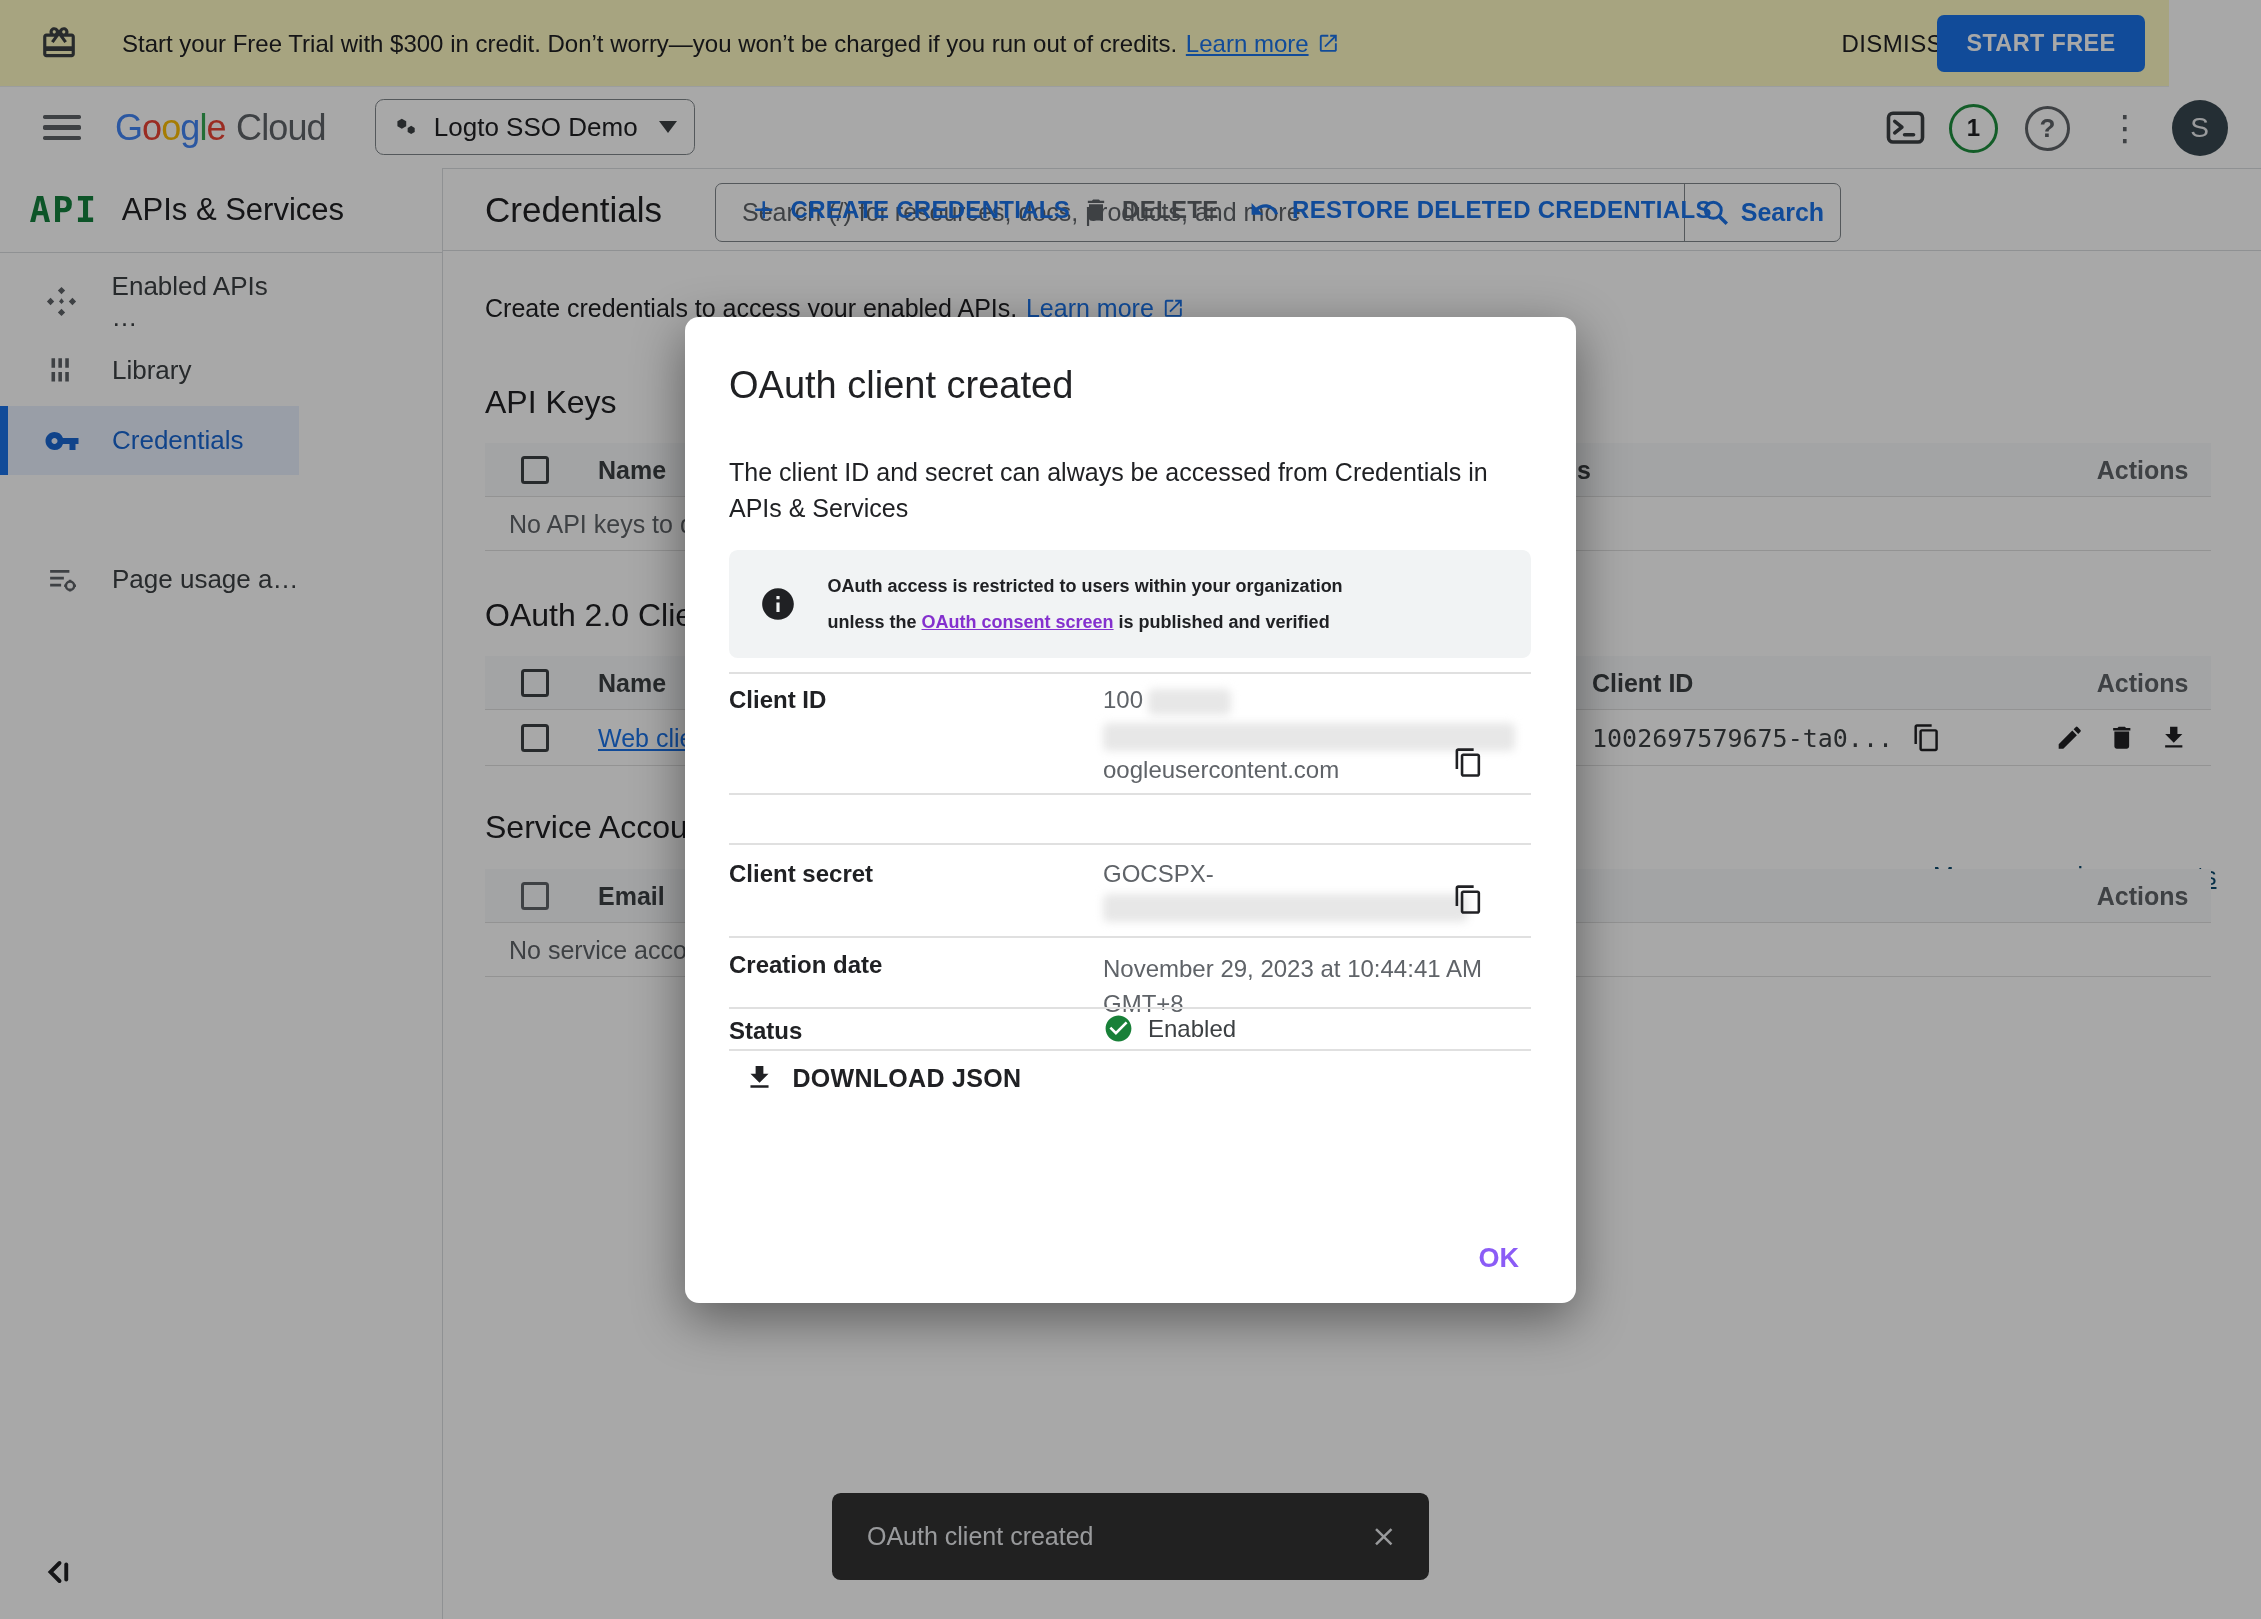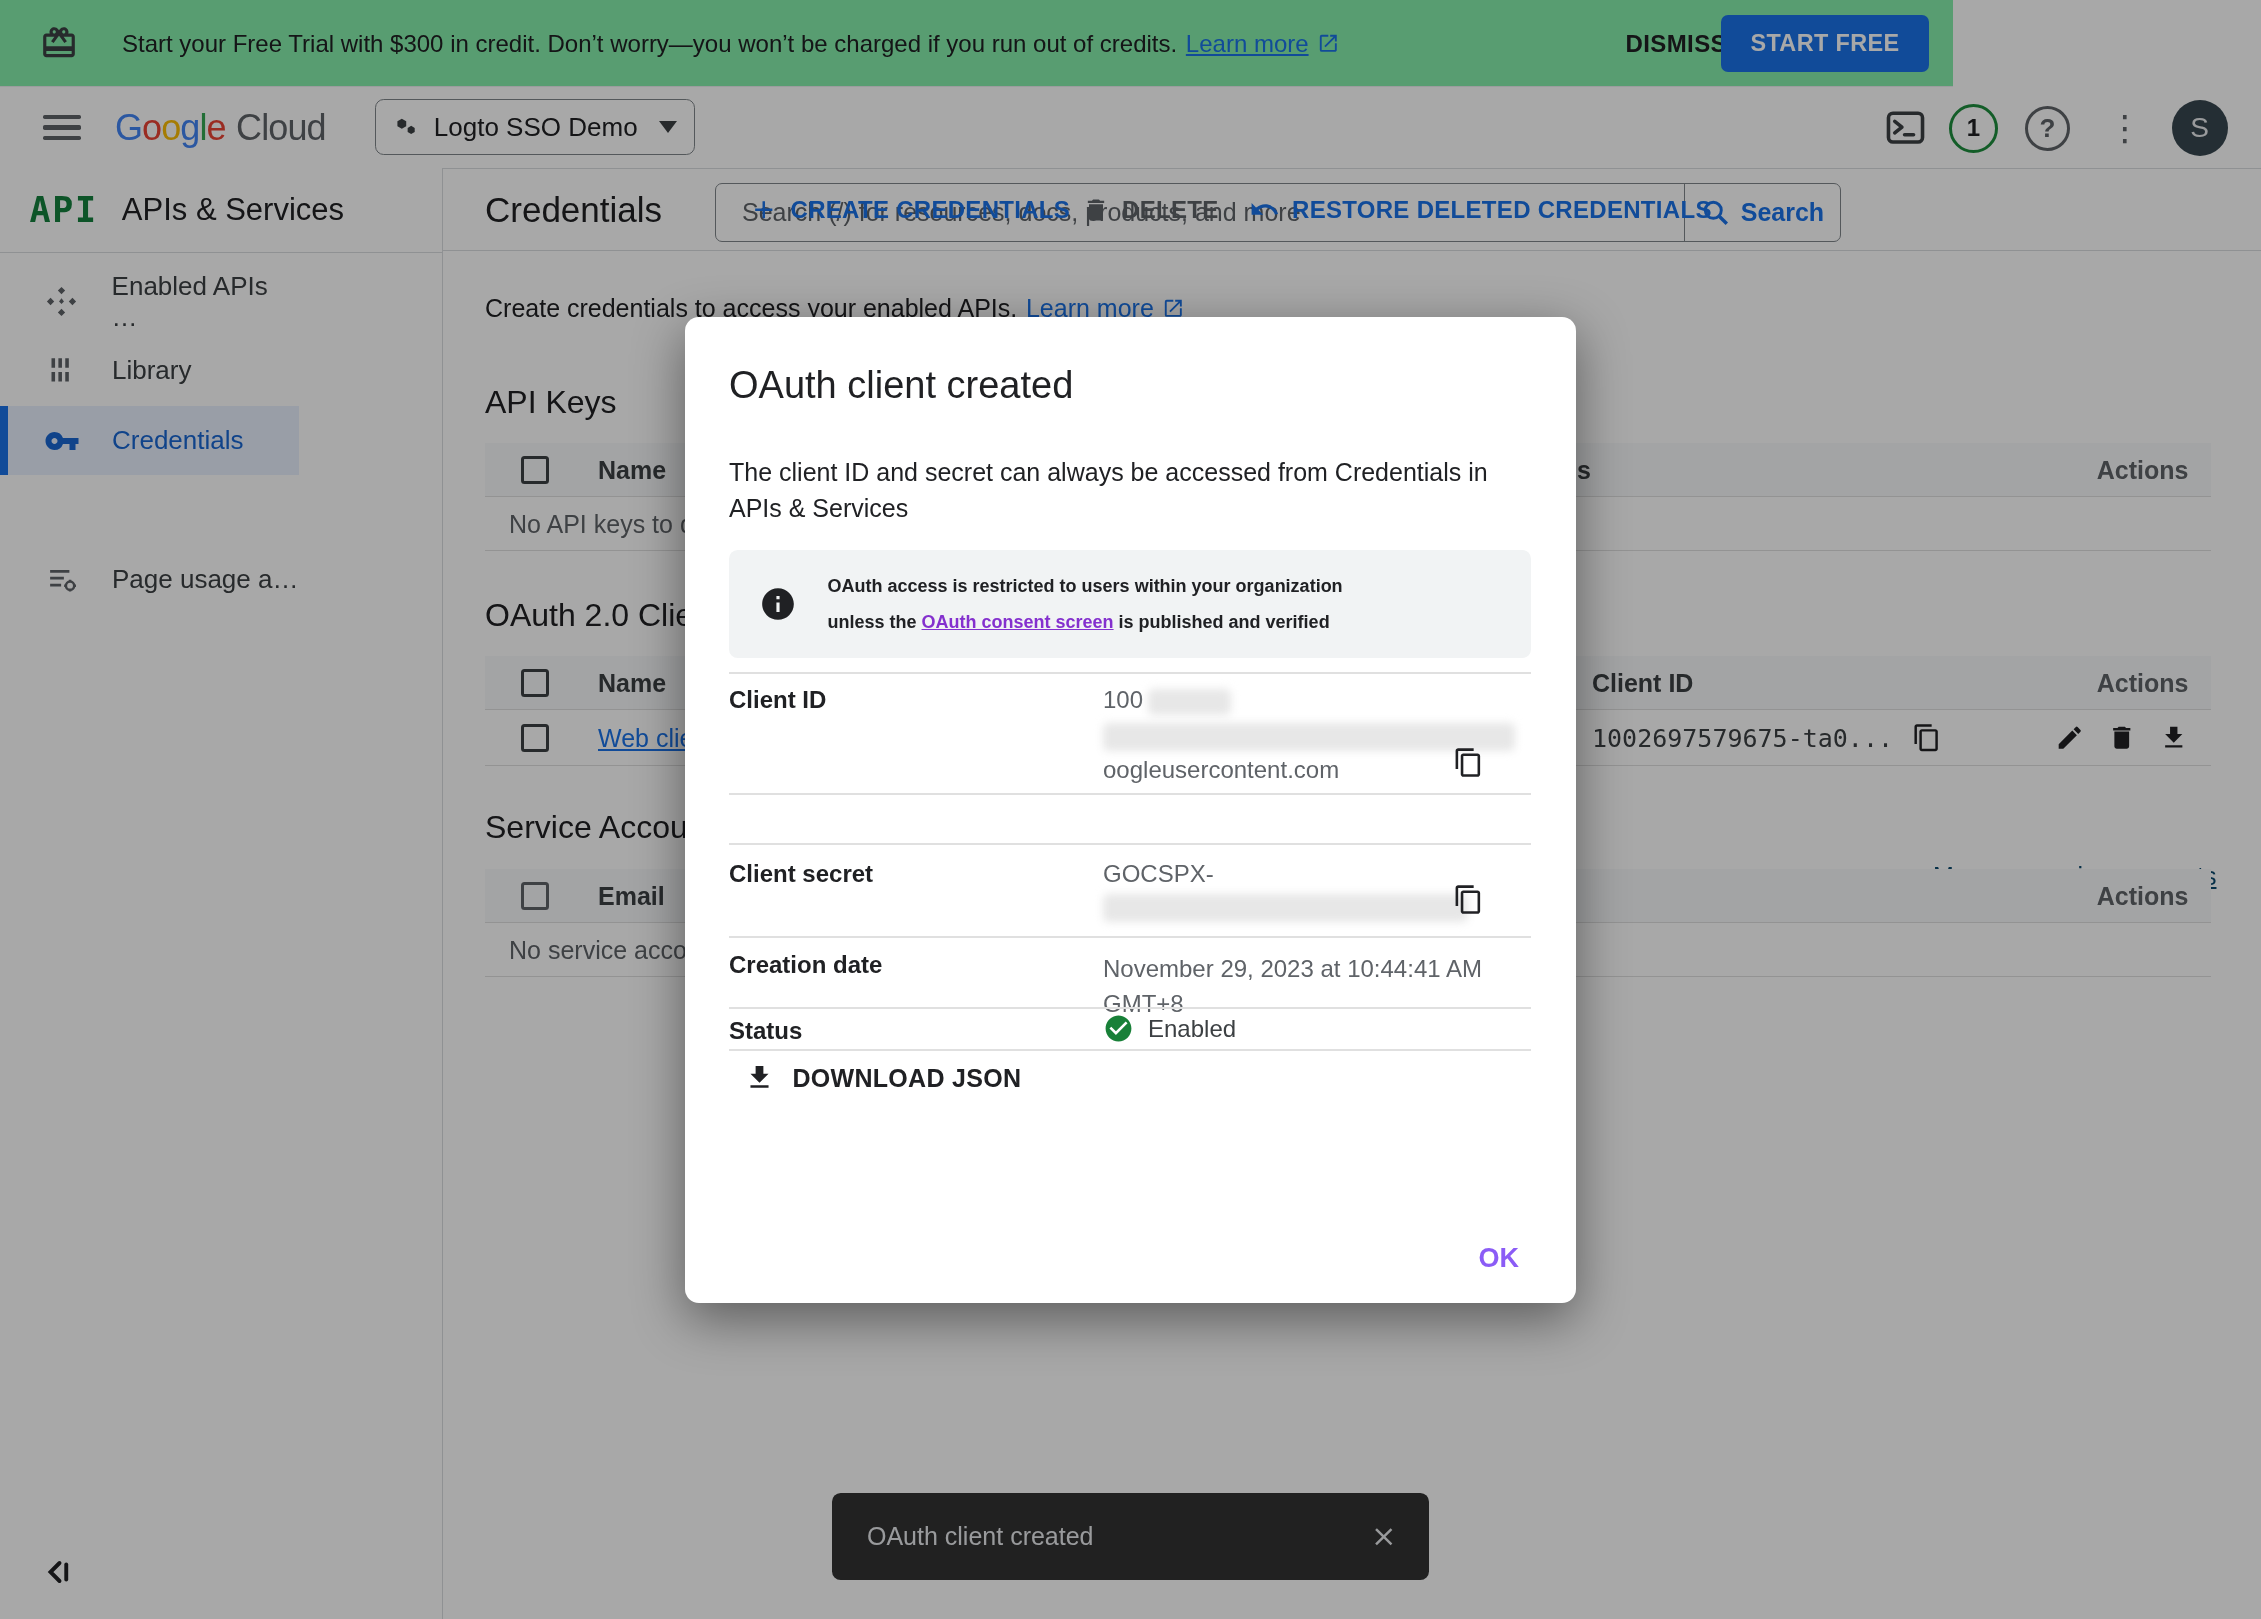--- a/index.html
+++ b/index.html
@@ -3,24 +3,24 @@
 <meta charset="utf-8">
 <style>
   * { margin:0; padding:0; box-sizing:border-box; }
   html,body { background:#fff; }
   body { font-family:"Liberation Sans","DejaVu Sans",sans-serif; color:#202124; }
   .page { position:relative; width:2261px; height:1620px; overflow:hidden; background:#fff; }
   .abs { position:absolute; }
   .app { position:absolute; inset:0; background:#fff; }
 
   
-  .banner { position:absolute; left:0; top:0; width:1953px; height:87px; background:#86efac; border-bottom:0.9px solid #eceef0; }
+  .banner { position:absolute; left:0; top:0; width:2169px; height:87px; background:#fef9c3; border-bottom:0.9px solid #eceef0; }
   .banner-text { position:absolute; left:122px; top:0; height:87px; display:flex; align-items:center; font-size:24px; color:#202124; gap:8.7px; white-space:nowrap; }
   .link-blue { color:#1a73e8; text-decoration:underline; cursor:pointer; }
-  .dismiss-btn { position:absolute; right:226px; top:0; height:87px; display:flex; align-items:center; font-size:24px; font-weight:bold; letter-spacing:0.4px; color:#202124; cursor:pointer; }
+  .dismiss-btn { position:absolute; right:226px; top:0; height:87px; display:flex; align-items:center; font-size:24px; font-weight:normal; letter-spacing:0.4px; color:#202124; cursor:pointer; }
   .startfree-btn { position:absolute; right:24px; top:14.8px; height:57px; padding:0 29.5px; background:#1a73e8; color:#fff; font-size:23.4px; font-weight:bold; letter-spacing:0.4px; border:none; border-radius:7px; display:flex; align-items:center; cursor:pointer; }
 
   
   .header { position:absolute; left:0; top:87px; width:2261px; height:82px; background:#fff; border-bottom:1.7px solid #dadce0; }
   .hamburger { position:absolute; left:39px; top:22.6px; width:45px; height:36px; display:flex; flex-direction:column; justify-content:space-between; padding:5.2px 3.5px; cursor:pointer; }
   .hamburger span { display:block; height:4.3px; background:#5f6368; border-radius:1.7px; }
   .logo { position:absolute; left:115px; top:0; height:82px; display:flex; align-items:center; font-size:36px; letter-spacing:-0.9px; }
   .logo .cloud { color:#5f6368; margin-left:10.4px; }
   .proj-select { position:absolute; left:375px; top:12px; width:320px; height:56px; border:1.7px solid #80868b; border-radius:8.7px; display:flex; align-items:center; gap:14px; padding:0 17.4px; cursor:pointer; }
   .proj-label { font-size:26px; color:#202124; white-space:nowrap; }

